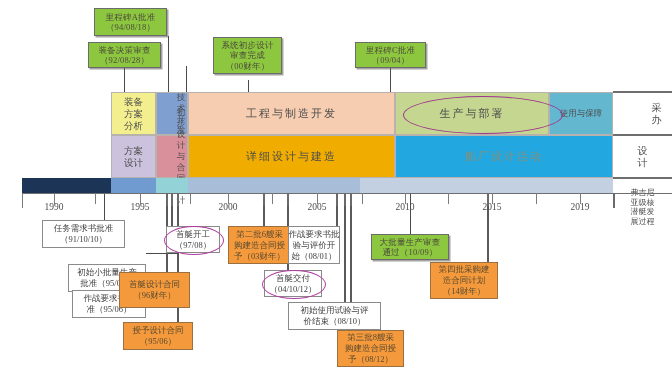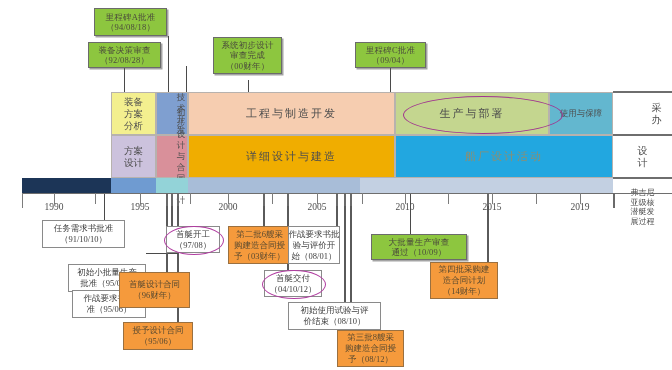--- a/index.html
+++ b/index.html
@@ -137,21 +137,21 @@
     <span>系统初步设计</span>
     <span>审查完成</span>
     <span>（00财年）</span>
   </div>
 
   <div class="cal" style="left:355px;top:42px;width:71px;height:26px;">
     <span>里程碑C批准</span>
     <span>（09/04）</span>
   </div>
 
-  <div class="cal" style="left:371px;top:234px;width:96px;height:26px;">
+  <div class="cal" style="left:371px;top:234px;width:78px;height:26px;">
     <span>大批量生产审查</span>
     <span>通过（10/09）</span>
   </div>
 
   <div class="cell nar" style="left:111px;top:92px;width:45px;height:43px;background:#f3ef8f;">
     <span style="display:block;width:26px;">装备方案分析</span>
   </div>
 
   <div class="cell nar2" style="left:156px;top:92px;width:32px;height:43px;background:#7f9fd0;">
     <span style="display:block;width:18px;">技术开发</span>

